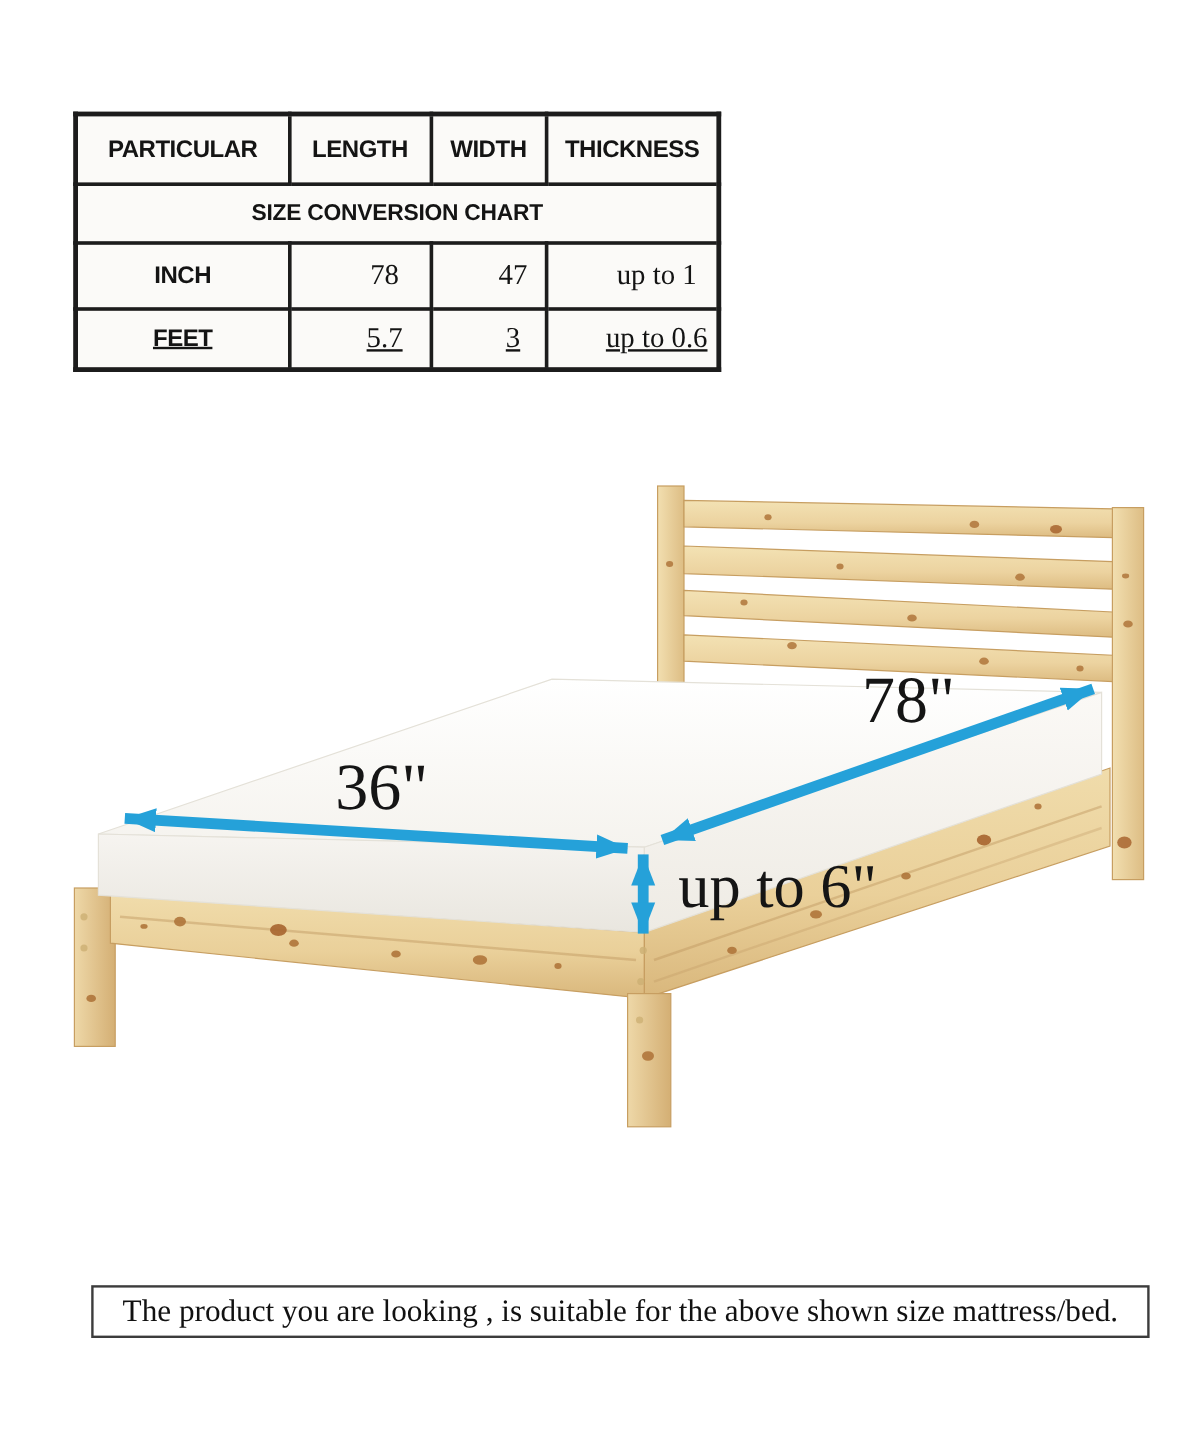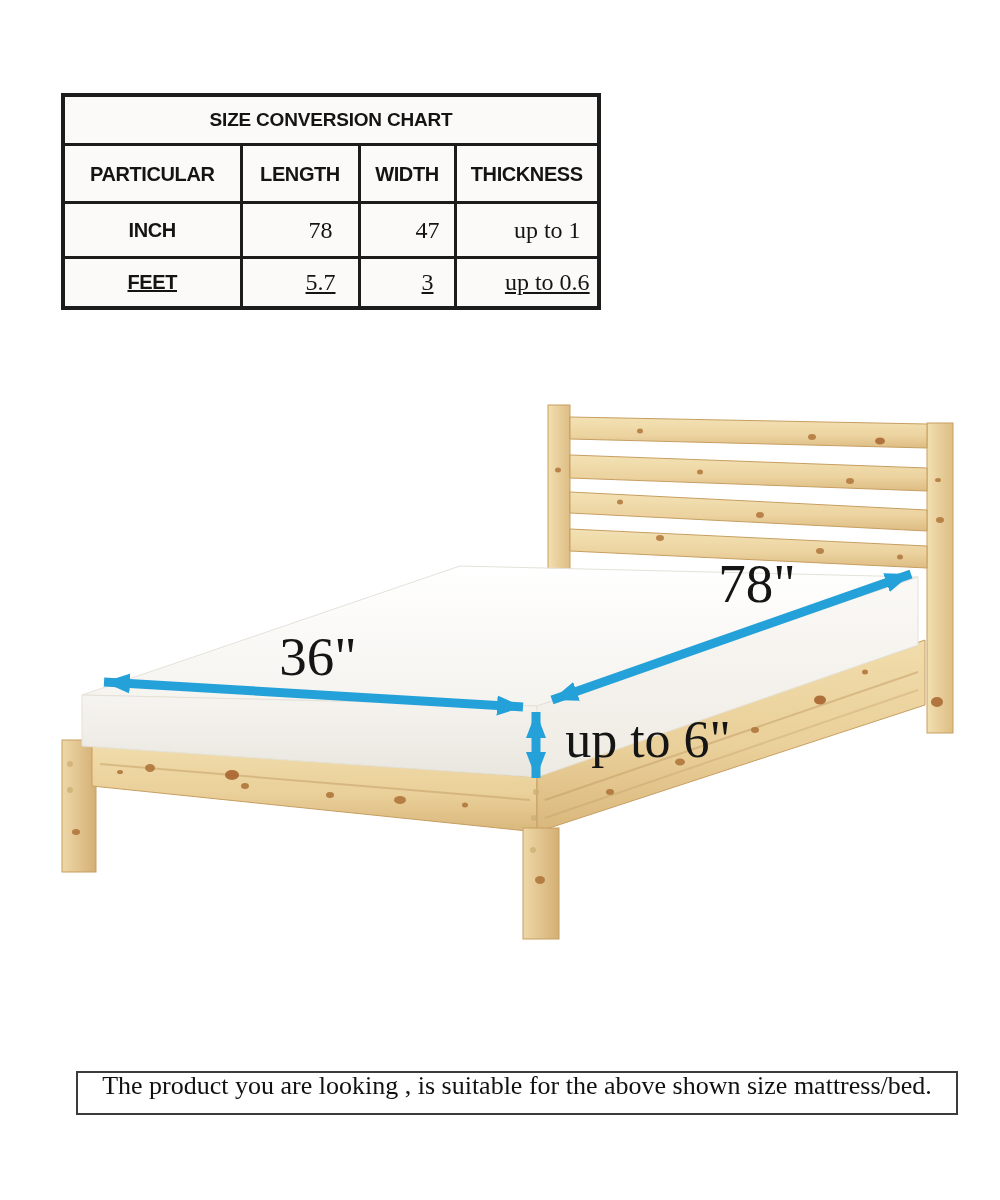--- a/index.html
+++ b/index.html
@@ -25,44 +25,44 @@
 
   
   .dim{position:absolute;transform:translate(-50%,-50%);color:#151515;
        font-family:"Liberation Serif",serif;white-space:nowrap;}
   .dim-36{left:318px;top:656px;font-size:55px;}
   .dim-78{left:757px;top:583px;font-size:55px;}
   .dim-6{left:648px;top:739px;font-size:52px;}
 
   
   .note-box{position:absolute;left:76px;top:1071px;width:878px;height:40px;
-      border:2px solid #3c3c3c;background:#ffffff;display:flex;align-items:flex-start;justify-content:center;}
+      border:2px solid #3c3c3c;background:#ffffff;display:flex;align-items:center;justify-content:center;}
   .note-box span{font:26px/1 "Liberation Serif",serif;color:#111111;white-space:nowrap;}
 </style>
 </head>
 <body>
 
 <div class="page">
 
   <table class="size-table">
     <colgroup>
       <col style="width:178px">
         <col style="width:118px">
         <col style="width:96px">
         <col style="width:144px">
     </colgroup>
     <tbody>
       <tr>
-        <th class="title-cell" colspan="4">SIZE CONVERSION CHART</th>
-      </tr>
-      <tr>
         <th class="head-cell">PARTICULAR</th>
         <th class="head-cell">LENGTH</th>
         <th class="head-cell">WIDTH</th>
         <th class="head-cell">THICKNESS</th>
+      </tr>
+      <tr>
+        <th class="title-cell" colspan="4">SIZE CONVERSION CHART</th>
       </tr>
       <tr class="row-inch">
         <th class="label-cell">INCH</th>
         <td class="value-cell">78</td>
         <td class="value-cell">47</td>
         <td class="value-cell">up to 1</td>
       </tr>
       <tr class="row-feet">
         <th class="label-cell">FEET</th>
         <td class="value-cell">5.7</td>

